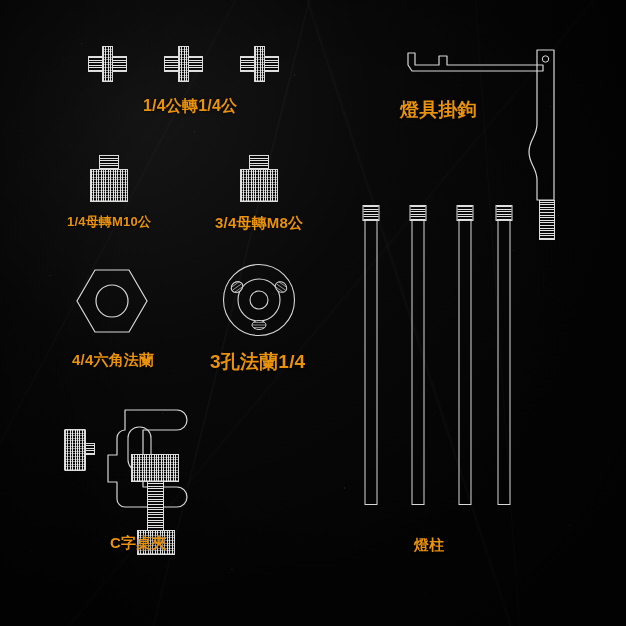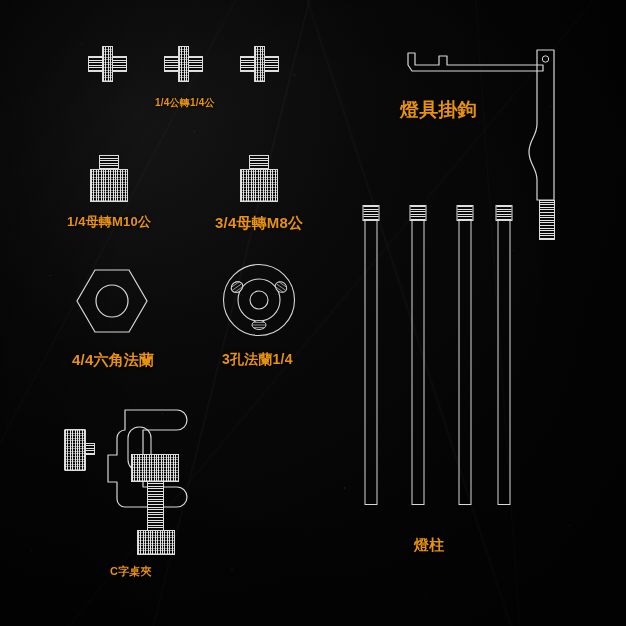--- a/index.html
+++ b/index.html
@@ -109,21 +109,21 @@
     <div class="thread-h stud-r"></div>
     <div class="knurl-v collar"></div>
   </div>
   <div class="part adapter" style="left:240px;top:46px;width:39px;height:36px;">
     <div class="axis"></div>
     <div class="thread-h stud-l"></div>
     <div class="thread-h stud-r"></div>
     <div class="knurl-v collar"></div>
   </div>
 
-  <div class="label" style="left:155px;top:98px;font-size:10px;">1/4公轉1/4公</div>
+  <div class="label" style="left:143px;top:98px;font-size:16px;">1/4公轉1/4公</div>
 
   <div class="part fmad" style="left:90px;top:155px;width:38px;height:47px;">
     <div class="thread-h stud"></div>
     <div class="knurl-v body"></div>
   </div>
   <div class="label" style="left:67px;top:215px;font-size:13px;">1/4母轉M10公</div>
 
   <div class="part fmad" style="left:240px;top:155px;width:38px;height:47px;">
     <div class="thread-h stud"></div>
     <div class="knurl-v body"></div>
@@ -150,40 +150,40 @@
         <path d="M10,24 h10 M10,21 h10 M10,27 h10" stroke="#bdbdbd" stroke-width=".7" transform="rotate(-35 15 24)"></path>
 
         <ellipse cx="59" cy="24" rx="6" ry="5" fill="#0d0d0d" stroke="#d8d8d8" stroke-width="1" transform="rotate(35 59 24)"></ellipse>
         <path d="M54,24 h10 M54,21 h10 M54,27 h10" stroke="#bdbdbd" stroke-width=".7" transform="rotate(35 59 24)"></path>
 
         <ellipse cx="37" cy="62" rx="7" ry="4.5" fill="#0d0d0d" stroke="#d8d8d8" stroke-width="1"></ellipse>
         <path d="M31,62 h12 M31,59.5 h12 M31,64.5 h12" stroke="#bdbdbd" stroke-width=".7"></path>
       </g>
     </svg>
   </div>
-  <div class="label" style="left:222px;top:352px;font-size:14px;">3孔法蘭1/4</div>
+  <div class="label" style="left:210px;top:352px;font-size:19px;">3孔法蘭1/4</div>
 
   <div class="part cclamp" style="left:88px;top:405px;">
     
     <svg width="128" height="142" viewBox="0 0 128 142">
       <path d="M37,5 h52 a10,10 0 0 1 0,20 h-34 v57 h34 a10,10 0 0 1 0,20 h-52
                a8,8 0 0 1 -8,-8 v-17 h-9 v-27 h9 v-17 a8,8 0 0 1 8,-8 z" fill="none" stroke="#d8d8d8" stroke-width="1.2" stroke-linejoin="round"></path>
       <rect x="40" y="22" width="23" height="44" rx="11" ry="11" fill="none" stroke="#d8d8d8" stroke-width="1.1"></rect>
     </svg>
     
     <div class="knurl-v" style="position:absolute;left:-24px;top:24px;width:22px;height:42px;border-radius:1px;"></div>
     <div class="thread-h" style="position:absolute;left:-3px;top:38px;width:10px;height:12px;"></div>
     
     <div class="knurl-v" style="position:absolute;left:43px;top:49px;width:48px;height:28px;"></div>
     
     <div class="thread-h" style="position:absolute;left:59px;top:76px;width:17px;height:51px;"></div>
     
     <div class="knurl-v" style="position:absolute;left:49px;top:125px;width:38px;height:25px;"></div>
   </div>
-  <div class="label" style="left:110px;top:566px;font-size:11px;">C字桌夾</div>
+  <div class="label" style="left:110px;top:535px;font-size:15px;">C字桌夾</div>
 
   <div class="hook" style="left:404px;top:45px;width:158px;height:175px;">
     <svg width="158" height="175" viewBox="0 0 158 175">
 
       <path d="M4,20 v-12 h7 v12 h24 v-9 h8 v9 h96 v6 h-131 z" fill="none" stroke="#d8d8d8" stroke-width="1.2" stroke-linejoin="round"></path>
 
       <path d="M133,5 h17 v150 h-17 v-20
                c0,-12 -8,-16 -8,-28 c0,-12 8,-16 8,-28 z" fill="none" stroke="#d8d8d8" stroke-width="1.2" stroke-linejoin="round"></path>
       <circle cx="141.5" cy="14" r="3.2" fill="none" stroke="#d8d8d8" stroke-width="1"></circle>
     </svg>

